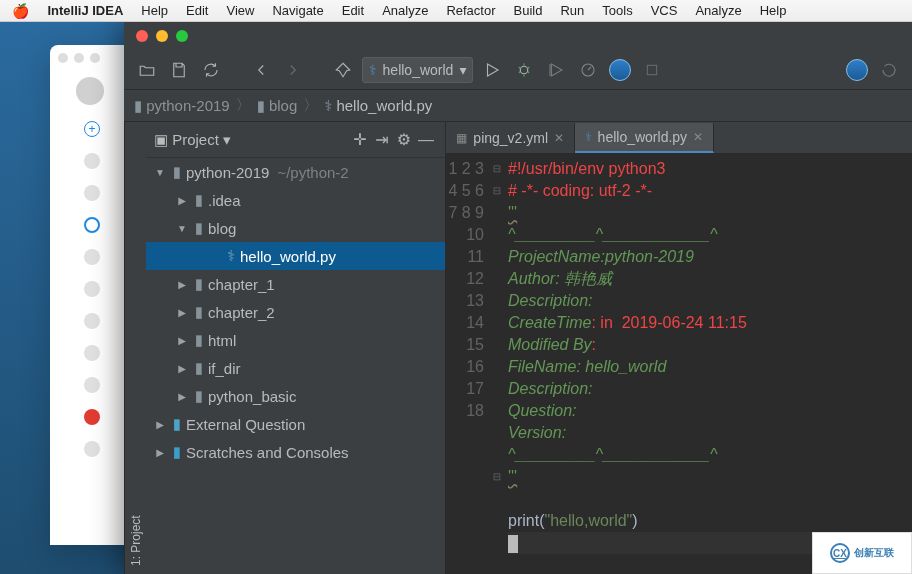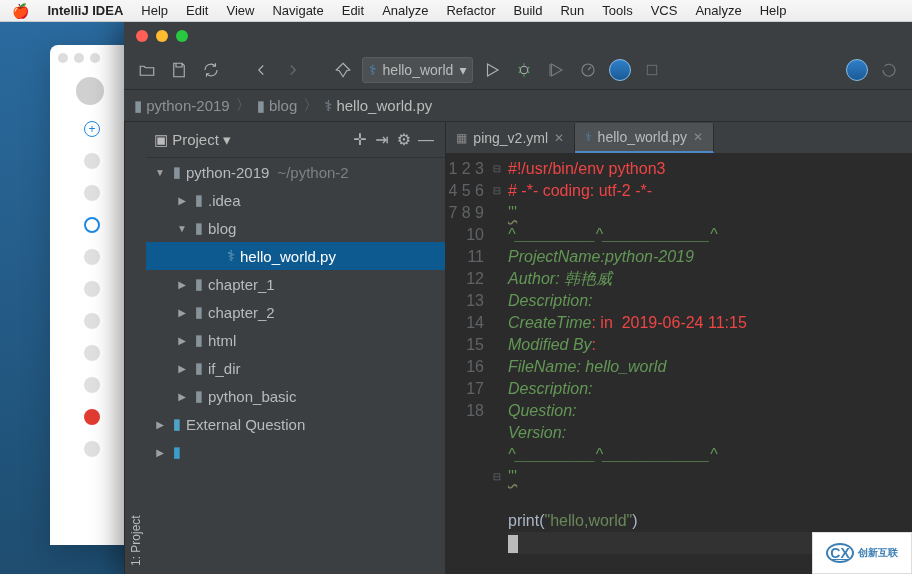--- a/index.html
+++ b/index.html
@@ -89,21 +89,21 @@
 .c-doc { color:#629755; font-style:italic; }
 .c-doc-u { color:#629755; text-decoration: underline wavy #808060; }
 .c-fn { color:#a9b7c6; }
 .c-str { color:#6a8759; }
 .c-punc { color:#a9b7c6; }
 .caret-line { background:#323232; display:inline-block; width:100%; }
 .caret-block { display:inline-block; width:10px; height:18px; background:#bbb; vertical-align:middle;}
 
 
 .watermark { position:absolute; right:0; bottom:0; width:100px; height:42px; background:#fff; display:flex; align-items:center; justify-content:center; font-size:10px; color:#3b7fb5; font-weight:bold; border:1px solid #ddd;}
-.watermark .wm-ico { width:28px; height:20px; border-radius:50%; border:2px solid #3b7fb5; margin-right:4px; display:flex; align-items:center; justify-content:center; font-size:14px;text-decoration:underline;}
+.watermark .wm-ico { width:20px; height:20px; border-radius:50%; border:2px solid #3b7fb5; margin-right:4px; display:flex; align-items:center; justify-content:center; font-size:10px;text-decoration:underline;}
 </style>
 </head>
 <body>
 
 <div class="mac-menubar">
   <span class="apple-logo">🍎</span>
   <span class="app-name">IntelliJ IDEA</span>
   <span>Help</span>
   <span>Edit</span>
   <span>View</span>
@@ -311,20 +311,21 @@
           <span>python_basic</span>
         </div>
         <div class="node">
           <span class="arrow">▶</span>
           <span class="ico ext">▮</span>
           <span>External Question</span>
         </div>
         <div class="node">
           <span class="arrow">▶</span>
           <span class="ico scratch">▮</span>
+          <span>Scratches and Consoles</span>
         </div>
       </div>
     </div>
 
     <div class="editor-area">
       <div class="tabs">
         <div class="tab">
           <span class="tico yml">▦</span>
           <span>ping_v2.yml</span>
           <span class="close">✕</span>

